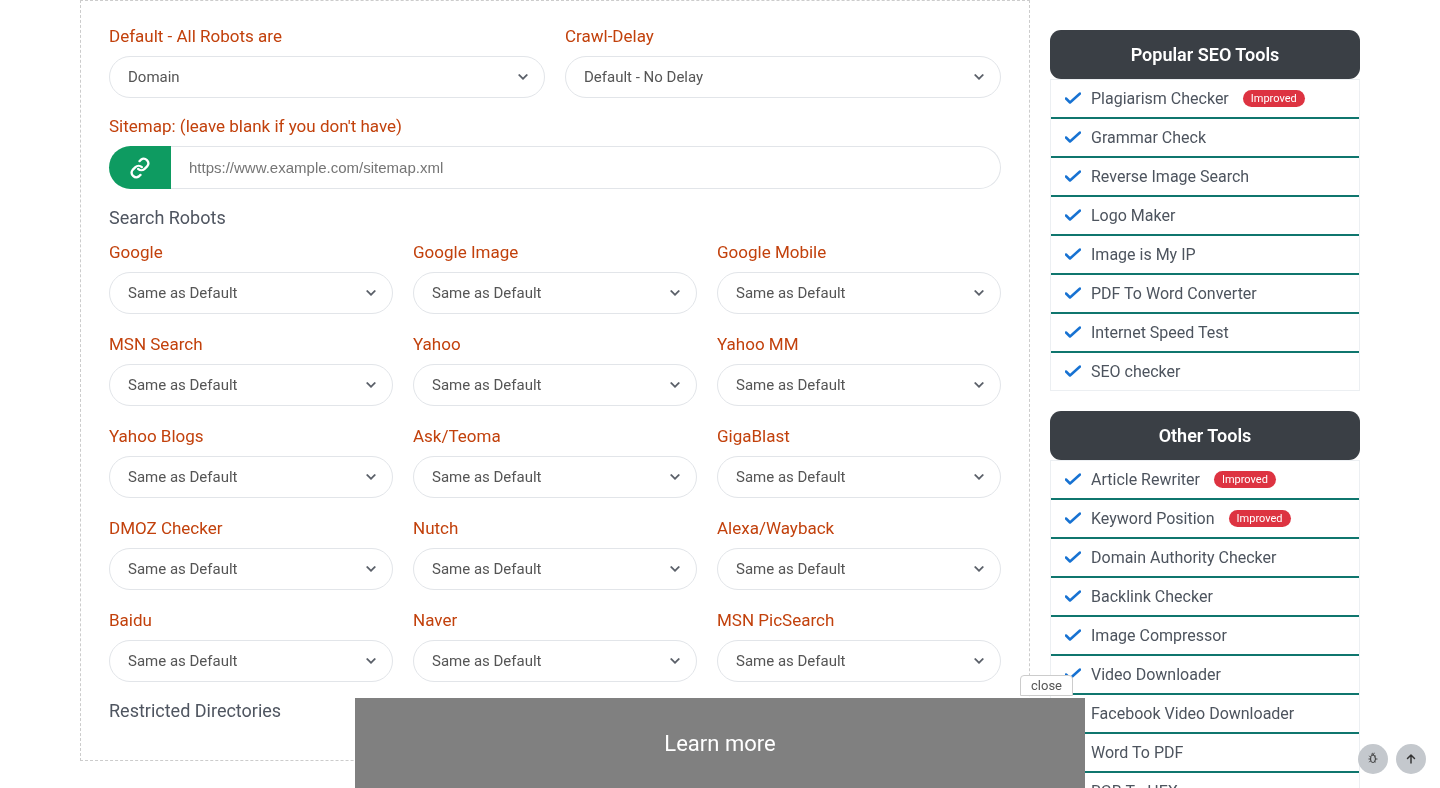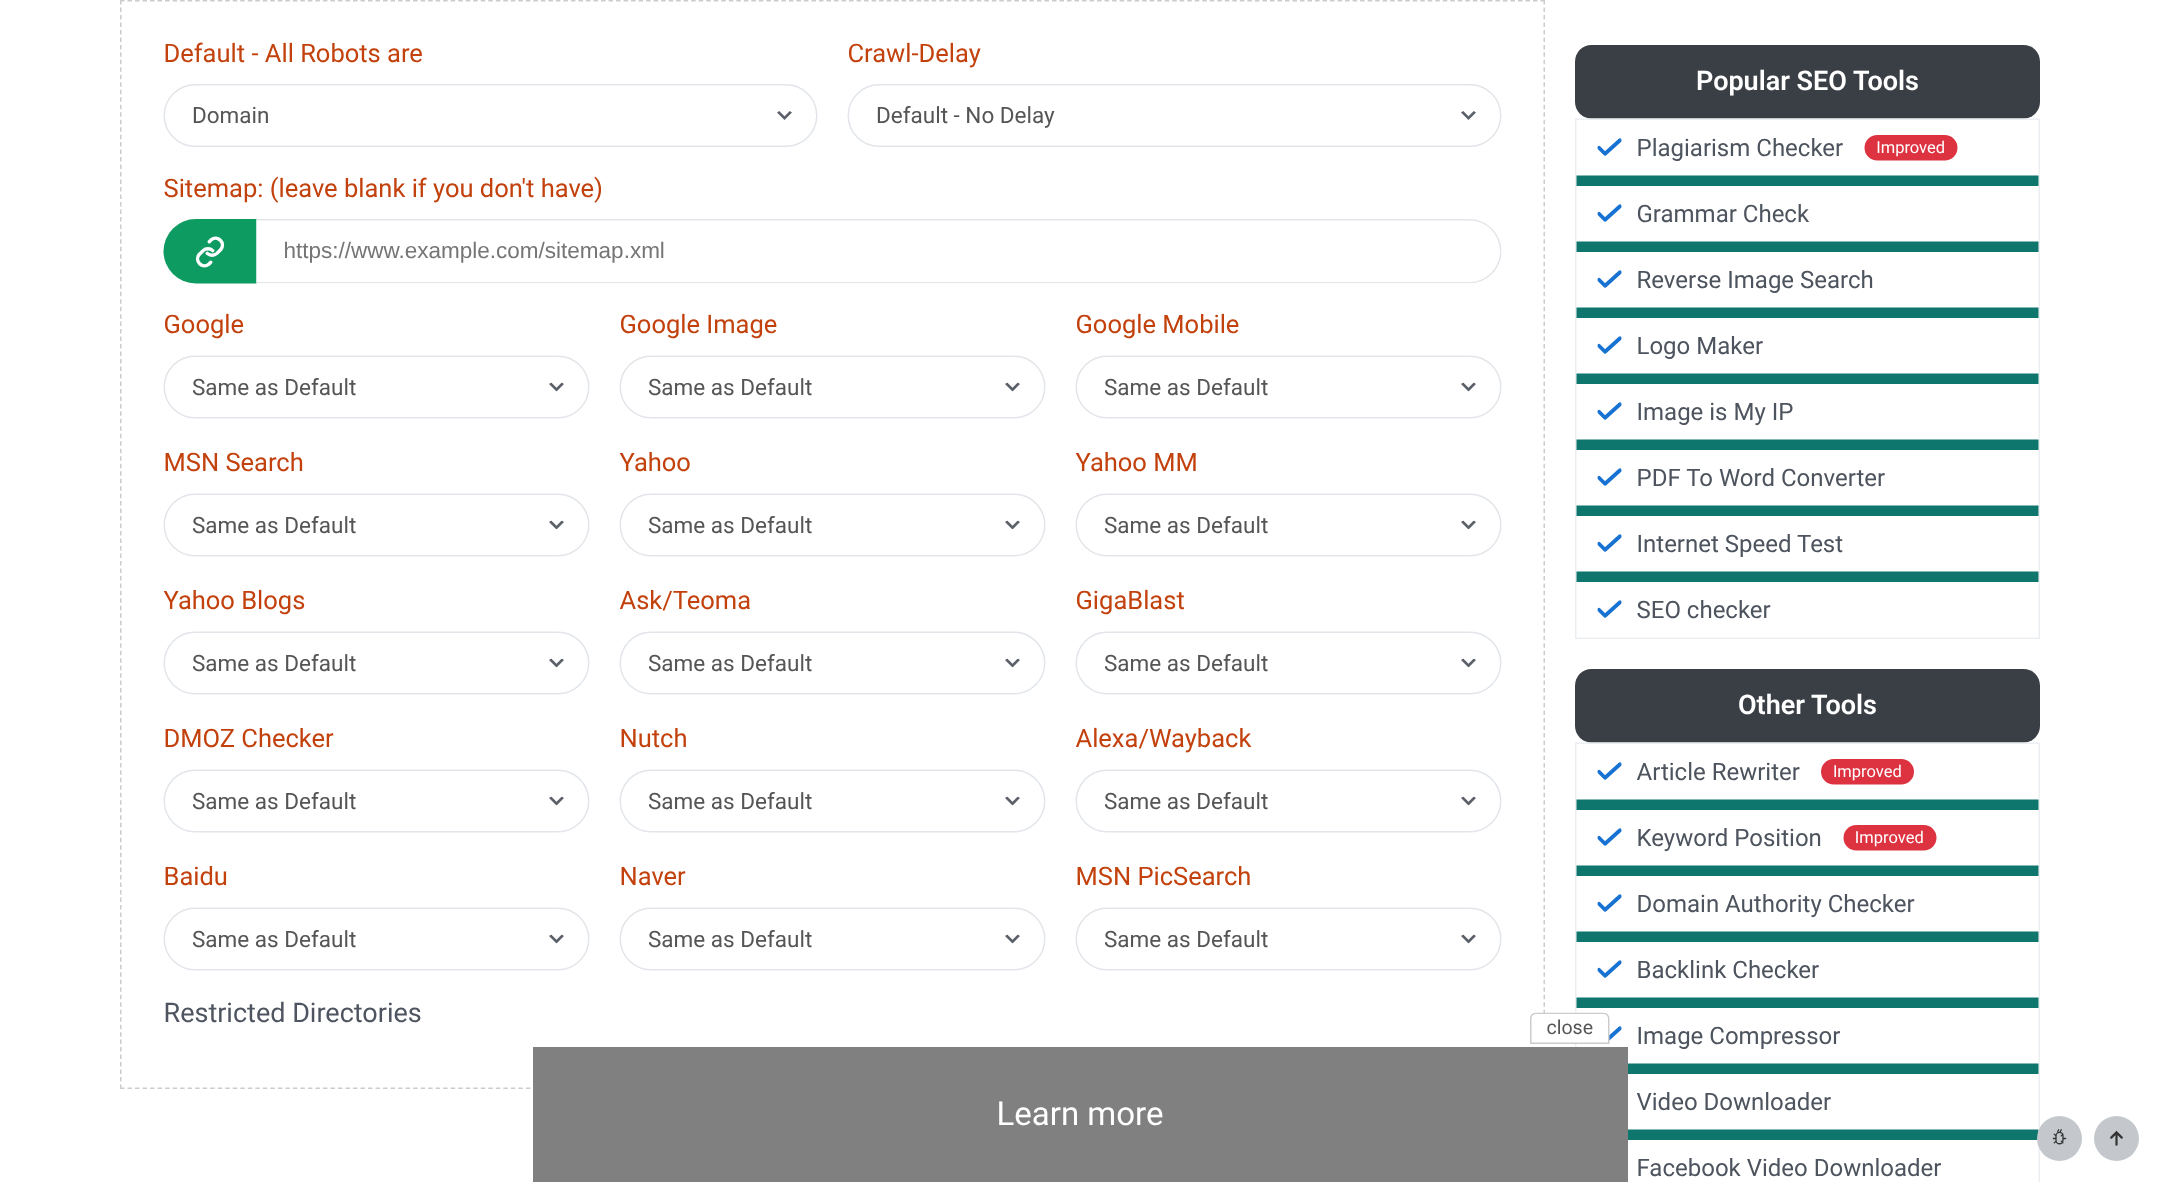--- a/index.html
+++ b/index.html
@@ -16,21 +16,21 @@
 .section-label { font-size: 18px; color: #4f5560; margin: 12px 0 14px; }
 .select { position: relative; }
 .select-pill { background: #fff; border: 1px solid #e2e5e9; border-radius: 24px; padding: 11px 38px 11px 18px; font-size: 15px; color: #555; cursor: pointer; position: relative; }
 .select-pill::after { content: ""; position: absolute; right: 16px; top: 50%; width: 10px; height: 10px; background: #5b6069; clip-path: polygon(0 30%, 50% 80%, 100% 30%, 85% 20%, 50% 55%, 15% 20%); transform: translateY(-50%); }
 .sitemap-wrap { display: flex; align-items: stretch; }
 .sitemap-icon { width: 62px; background: #0e9b61; border-radius: 24px 0 0 24px; display: flex; align-items: center; justify-content: center; }
 .sitemap-icon svg { width: 22px; height: 22px; }
 .sitemap-input { flex: 1; border: 1px solid #e2e5e9; border-left: none; border-radius: 0 24px 24px 0; padding: 12px 18px; font-size: 15px; color: #444; outline: none; }
 .panel-header { background: #3a3f45; color: #fff; font-size: 18px; font-weight: 600; text-align: center; padding: 14px 10px; border-radius: 11px; }
 .panel-list { border: 1px solid #eceff2; }
-.panel-item { display: flex; align-items: center; gap: 10px; padding: 9px 14px; border-bottom: 7px solid #0f766e; font-size: 16px; color: #4d545e; cursor: pointer; }
+.panel-item { display: flex; align-items: center; gap: 10px; padding: 9px 14px; border-bottom: 2px solid #0f766e; font-size: 16px; color: #4d545e; cursor: pointer; }
 .panel-item:last-child { border-bottom: none; }
 .check-icon { color: #1772d2; flex-shrink: 0; display: inline-flex; }
 .check-icon svg { width: 16px; height: 13px; }
 .badge { background: #dd3341; color: #fff; font-size: 11px; padding: 2px 8px; border-radius: 10px; margin-left: 4px; }
 .sidebar-section { margin-bottom: 20px; }
 .close-pill { position: fixed; left: 50%; transform: translateX(300px); bottom: 92px; background: #fff; border: 1px solid #ccc; border-radius: 4px 4px 0 0; padding: 2px 10px; font-size: 13px; color: #555; cursor: pointer; z-index: 60; }
 .banner { position: fixed; bottom: 0; left: 50%; transform: translateX(-50%); width: 730px; height: 90px; background: #808080; display: flex; align-items: center; justify-content: center; color: #fff; font-size: 22px; cursor: pointer; z-index: 50; text-align: center; }
 .floating-btns { position: fixed; right: 14px; bottom: 14px; display: flex; gap: 8px; }
 .fab { width: 30px; height: 30px; border-radius: 50%; background: #c4c8cd; display: flex; align-items: center; justify-content: center; cursor: pointer; color: #333; font-size: 14px; }
 .fab svg { width: 14px; height: 14px; }
@@ -65,20 +65,21 @@
               <svg viewBox="0 0 24 24" fill="none" stroke="#fff" stroke-width="2.5" stroke-linecap="round">
                   <path d="M10 13a5 5 0 0 0 7 0l3-3a5 5 0 0 0-7-7l-1.5 1.5"></path>
                   <path d="M14 11a5 5 0 0 0-7 0l-3 3a5 5 0 0 0 7 7l1.5-1.5"></path>
                 </svg>
             </div>
             <input class="sitemap-input" type="text" placeholder="https://www.example.com/sitemap.xml" style="">
           </div>
         </div>
       </div>
 
+      <div class="section-label">Search Robots</div>
 
       <div class="row" id="robots-grid">
           <div class="col-third">
             <span class="label">Google</span>
             <div class="select">
               <div class="select-pill">Same as Default</div>
             </div>
           </div>
           <div class="col-third">
             <span class="label">Google Image</span>

